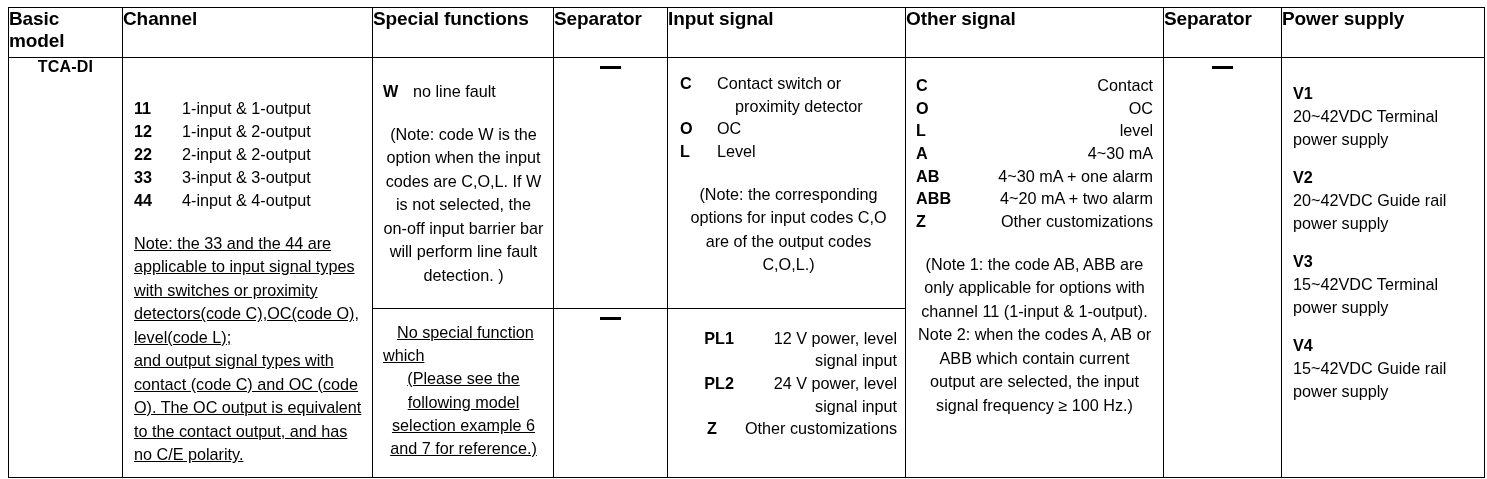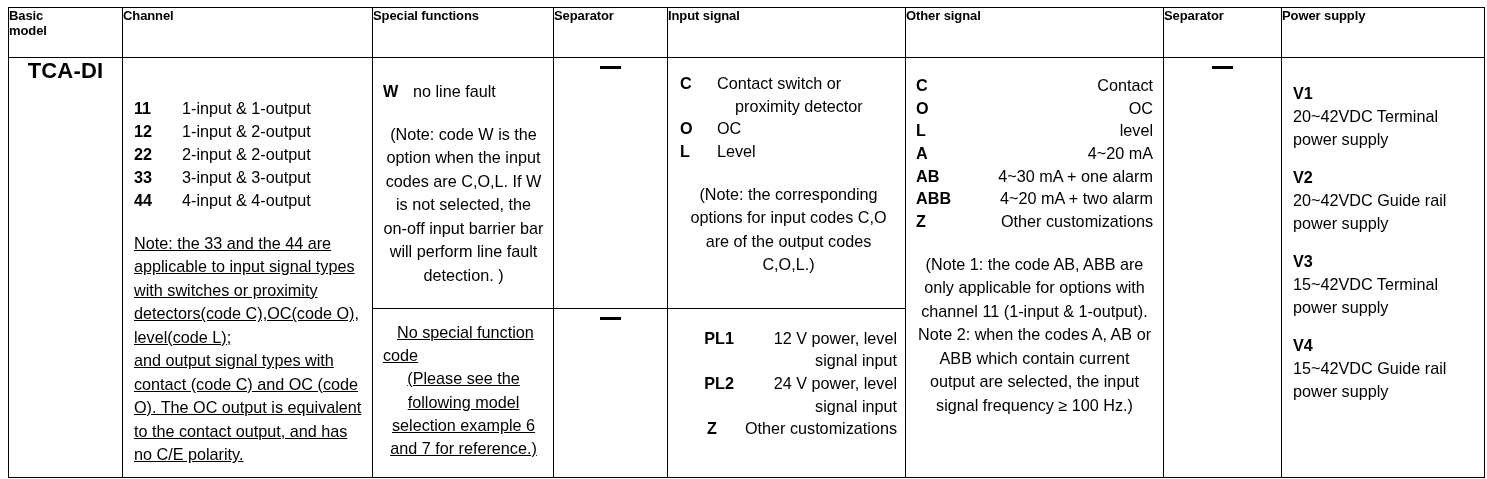--- a/index.html
+++ b/index.html
@@ -28,21 +28,21 @@
   }
   table.spec td, table.spec th {
     border: 1.6px solid #000000;
     vertical-align: top;
     padding: 0;
     background: #ffffff;
   }
   thead th {
     background: #d9d9d9;
     height: 49px;
-    font-size: 13px;
+    font-size: 19px;
     font-weight: bold;
     text-align: left;
     vertical-align: middle;
     padding: 2px 0 2px 11px;
     line-height: 1.18;
     letter-spacing: -0.1px;
   }
   .cellpad {
     padding: 14px 10px 10px 11px;
     font-size: 16.2px;
@@ -70,21 +70,21 @@
     line-height: 1.45;
     text-align: center;
   }
   .gap-sm { height: 15px; }
   .gap-md { height: 20px; }
 
   
   .basic-model-cell {
     text-align: center;
     vertical-align: middle;
-    font-size: 22px;
+    font-size: 16px;
     font-weight: bold;
     letter-spacing: 0.2px;
   }
   
   .sep-cell {
     vertical-align: middle;
     text-align: center;
   }
   .dash {
     display: inline-block;
@@ -230,21 +230,21 @@
             <div class="out-row">
               <span class="ccode" style="flex:0 0 48px">O</span>
               <span class="cdesc">OC</span>
             </div>
             <div class="out-row">
               <span class="ccode" style="flex:0 0 48px">L</span>
               <span class="cdesc">level</span>
             </div>
             <div class="out-row">
               <span class="ccode" style="flex:0 0 48px">A</span>
-              <span class="cdesc">4~20 mA</span>
+              <span class="cdesc">4~30 mA</span>
             </div>
             <div class="out-row">
               <span class="ccode" style="flex:0 0 48px">AB</span>
               <span class="cdesc">4~30 mA + one alarm</span>
             </div>
             <div class="out-row">
               <span class="ccode" style="flex:0 0 55px">ABB</span>
               <span class="cdesc">4~20 mA + two alarm</span>
             </div>
             <div class="out-row">
@@ -284,21 +284,21 @@
           </div>
         </td>
       </tr>
 
       <tr>
 
         <td class="col-special2">
           <div class="cellpad">
             <div>
               <div style="padding-left:14px">No special function</div>
-              <div>code</div>
+              <div>which</div>
             </div>
             <div class="note">(Please see the following model selection example 6 and 7 for reference.)</div>
           </div>
         </td>
 
         <td class="sep-cell">
           <span class="dash"></span>
         </td>
 
         <td class="col-input2">

